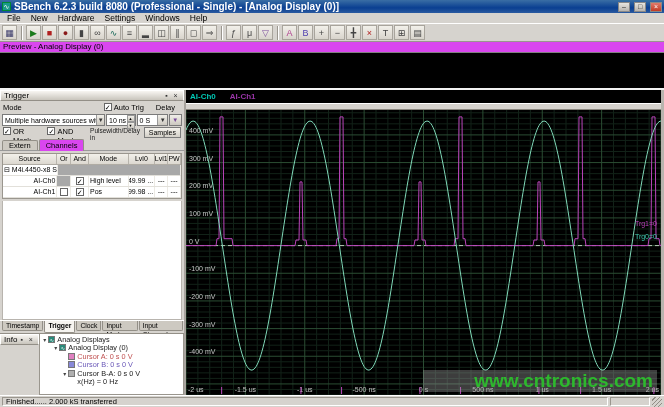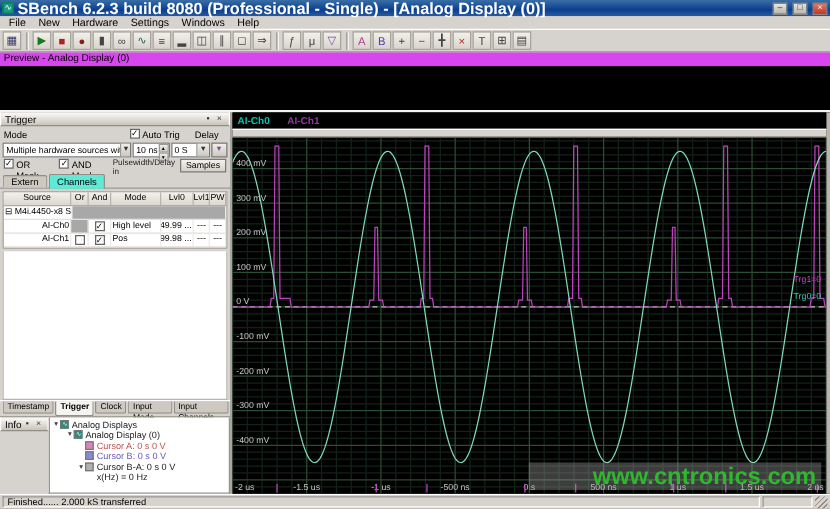--- a/index.html
+++ b/index.html
@@ -1,21 +1,21 @@
 <!DOCTYPE html>
 <html><head>
 <meta charset="utf-8">
 <style>
   *{box-sizing:border-box;margin:0;padding:0}
   html,body{width:664px;height:407px;overflow:hidden}
   body{font-family:"Liberation Sans","DejaVu Sans",sans-serif;background:#d6d3ce;font-size:9px;color:#000}
 
   
   .titlebar{height:13px;background:linear-gradient(#3a6ea5,#0a3f91 60%,#2a5aa0);color:#fff;display:flex;align-items:center;padding:0 2px;gap:3px}
-  .titlebar .ttl{font-size:13px;font-weight:bold;flex:1;white-space:nowrap;overflow:hidden}
+  .titlebar .ttl{font-size:10px;font-weight:bold;flex:1;white-space:nowrap;overflow:hidden}
   .appicon{width:9px;height:9px;background:#1a9a8a;border:1px solid #083;color:#fff;font-size:7px;line-height:7px;text-align:center}
   .winbtn{width:12px;height:10px;background:linear-gradient(#e8e6e0,#b8b4ae);border:1px solid #888;color:#222;font-size:7px;line-height:8px;text-align:center;margin-left:1px}
   .winbtn.close{background:linear-gradient(#e07a6a,#c23a24);color:#fff}
 
   
   .menubar{height:11px;display:flex;align-items:center;background:#d6d3ce;border-bottom:1px solid #fff;padding-left:2px}
   .menu-item{font-size:8.5px;padding:0 5px;height:11px;line-height:11px}
 
   
   .toolbar{height:18px;display:flex;align-items:center;background:#d6d3ce;border-bottom:1px solid #9a968e;padding:0 2px}
@@ -42,21 +42,21 @@
   .spinbox{border:1px solid #7a7a7a;background:#fff;height:12px;display:flex;align-items:center;font-size:7px;padding-left:2px}
   .spin{width:8px;height:10px;display:flex;flex-direction:column;margin-left:auto}
   .spin span{flex:1;font-size:4px;line-height:5px;text-align:center;background:linear-gradient(#f0eee8,#ccc8c0);border:1px solid #999}
   .cb{width:8px;height:8px;border:1px solid #666;background:#fff;display:inline-flex;align-items:center;justify-content:center;font-size:7px;line-height:7px;margin-right:2px;flex:none}
   .row-mask{display:flex;align-items:flex-start;font-size:7.5px;padding:0 3px;height:12px}
   .pw-label{font-size:6.5px;margin-left:auto;color:#222}
   .btn{border:1px solid #7a7a7a;background:linear-gradient(#f4f2ec,#d4d0c8);font-size:7px;height:11px;line-height:9px;padding:0 4px;margin-left:2px}
 
   .tabs{display:flex;align-items:flex-end;height:12px;padding-left:2px;border-bottom:1px solid #999}
   .tab{border:1px solid #938f87;border-bottom:none;background:#cdc9c1;padding:0 6px;font-size:7.5px;height:10px;line-height:10px;border-radius:2px 2px 0 0;margin-right:1px}
-  .tab.active{background:#5eead4;height:12px;line-height:12px;margin-bottom:-1px}
+  .tab.active{background:#d946ef;height:12px;line-height:12px;margin-bottom:-1px}
 
   .tbl{margin:2px;border:1px solid #9a968e;background:#fff;font-size:7px}
   .trw{display:flex;height:11px;line-height:10px;border-bottom:1px solid #e2e0da;align-items:center}
   .trw.hdr{background:linear-gradient(#f2f0ea,#dcd8d0);border-bottom:1px solid #b0aca4;height:11px}
   .td{padding:0 1px;overflow:hidden;white-space:nowrap;border-right:1px solid #eceae4;height:100%;display:flex;align-items:center}
   .hdr .td{border-right:1px solid #b8b4ac;justify-content:center}
   .c-src{width:55px}.c-or{width:14px;justify-content:center}.c-and{width:18px;justify-content:center}.c-mode{width:40px}.c-lvl0{width:27px;justify-content:flex-end}.c-lvl1{width:13px;justify-content:center}.c-pw{width:13px;justify-content:center}
   .cell-dis{background:#a8a8a8}
   .filler{flex:1;background:#fff;margin:0 2px;border:1px solid #b8b4ae;border-top:none}
 

